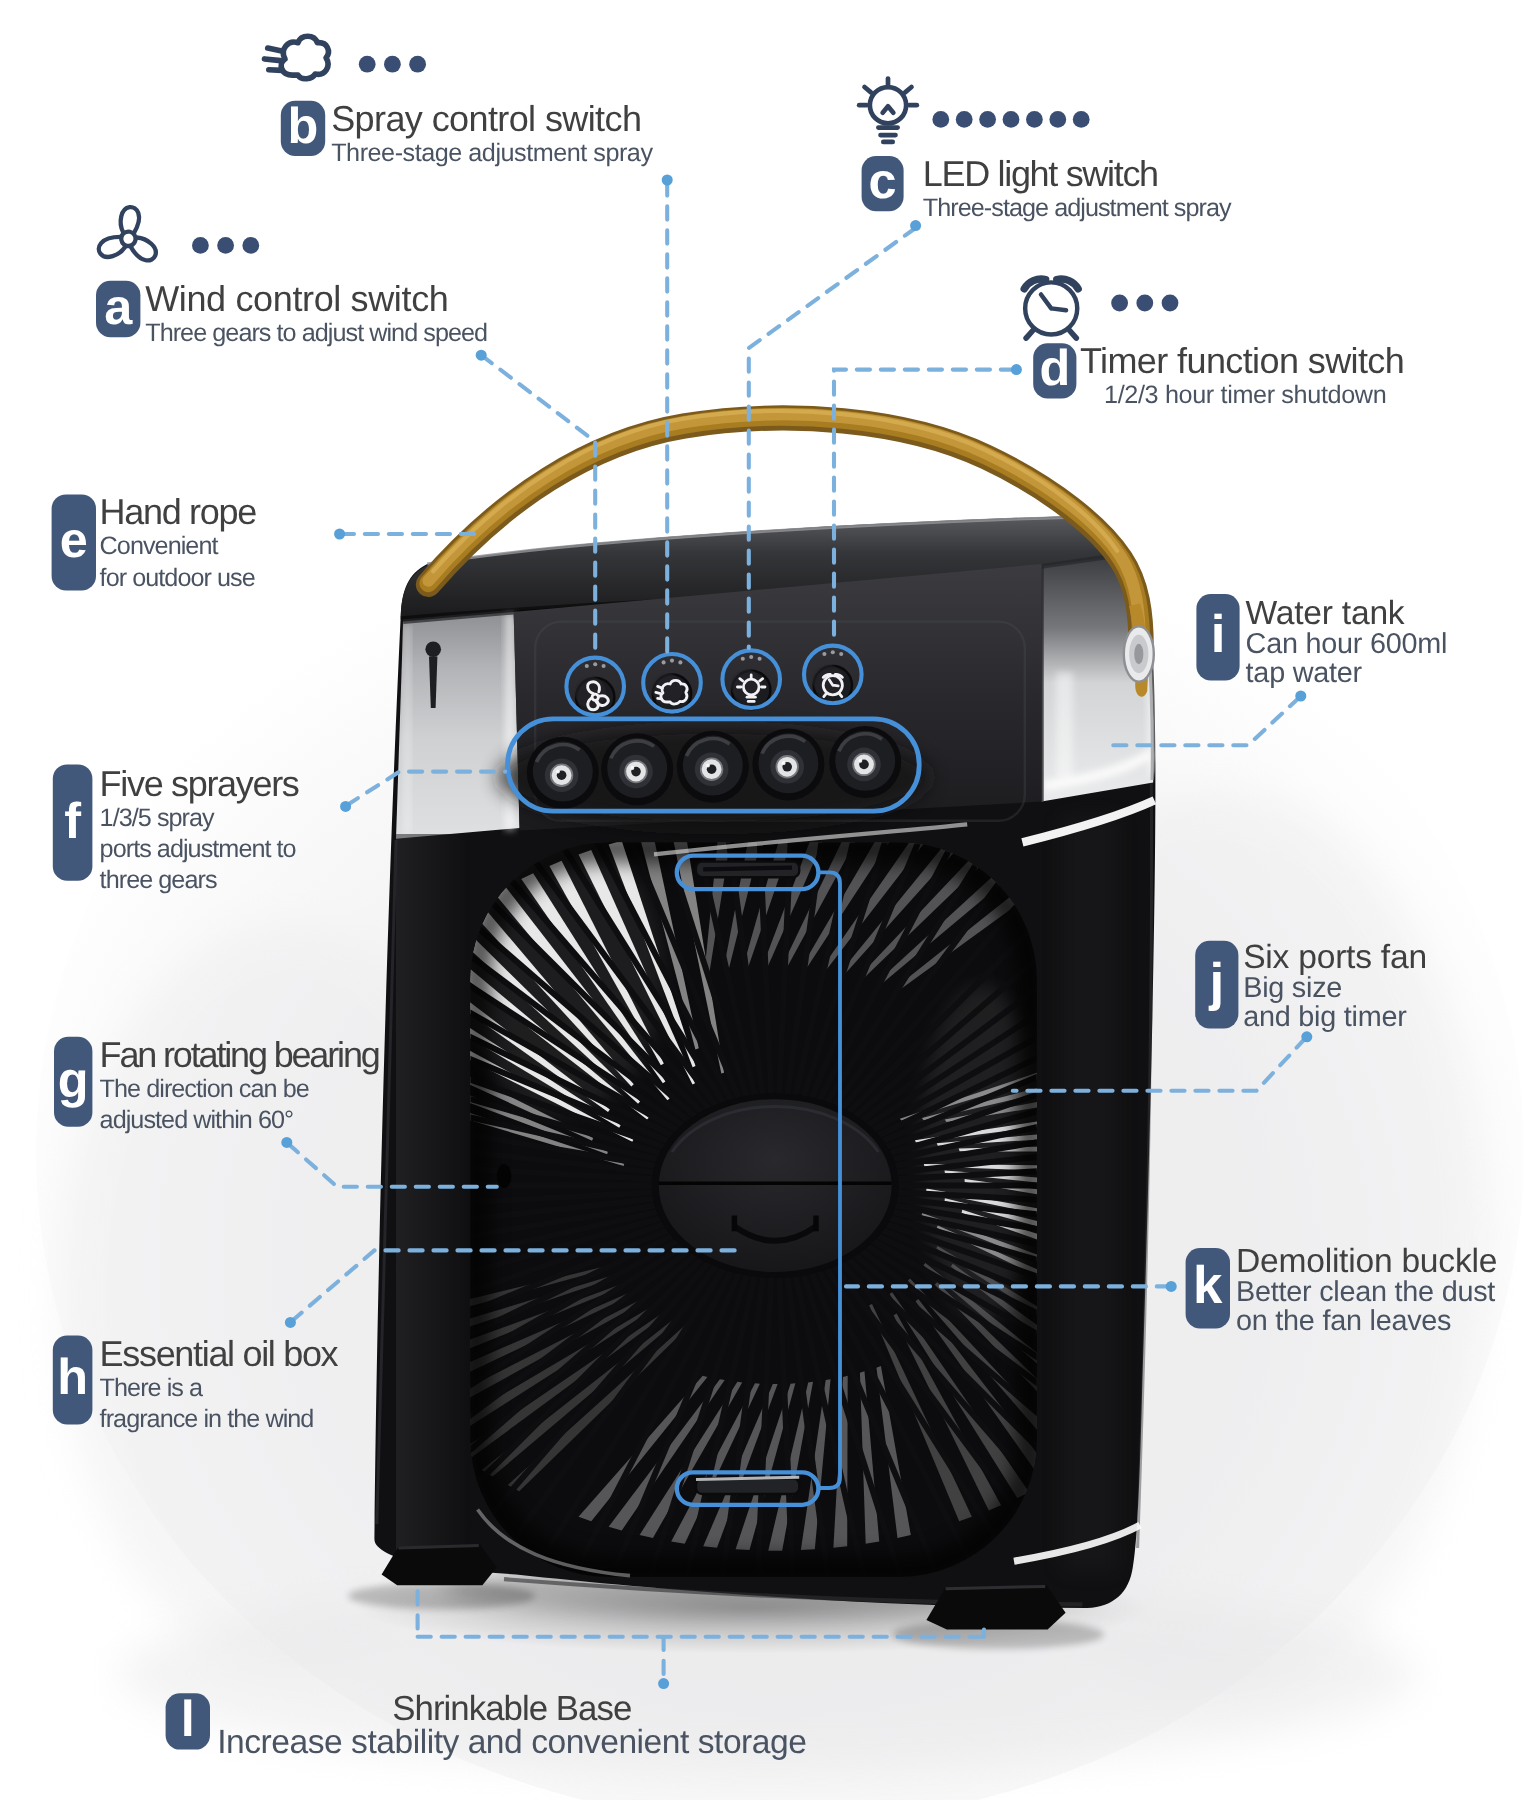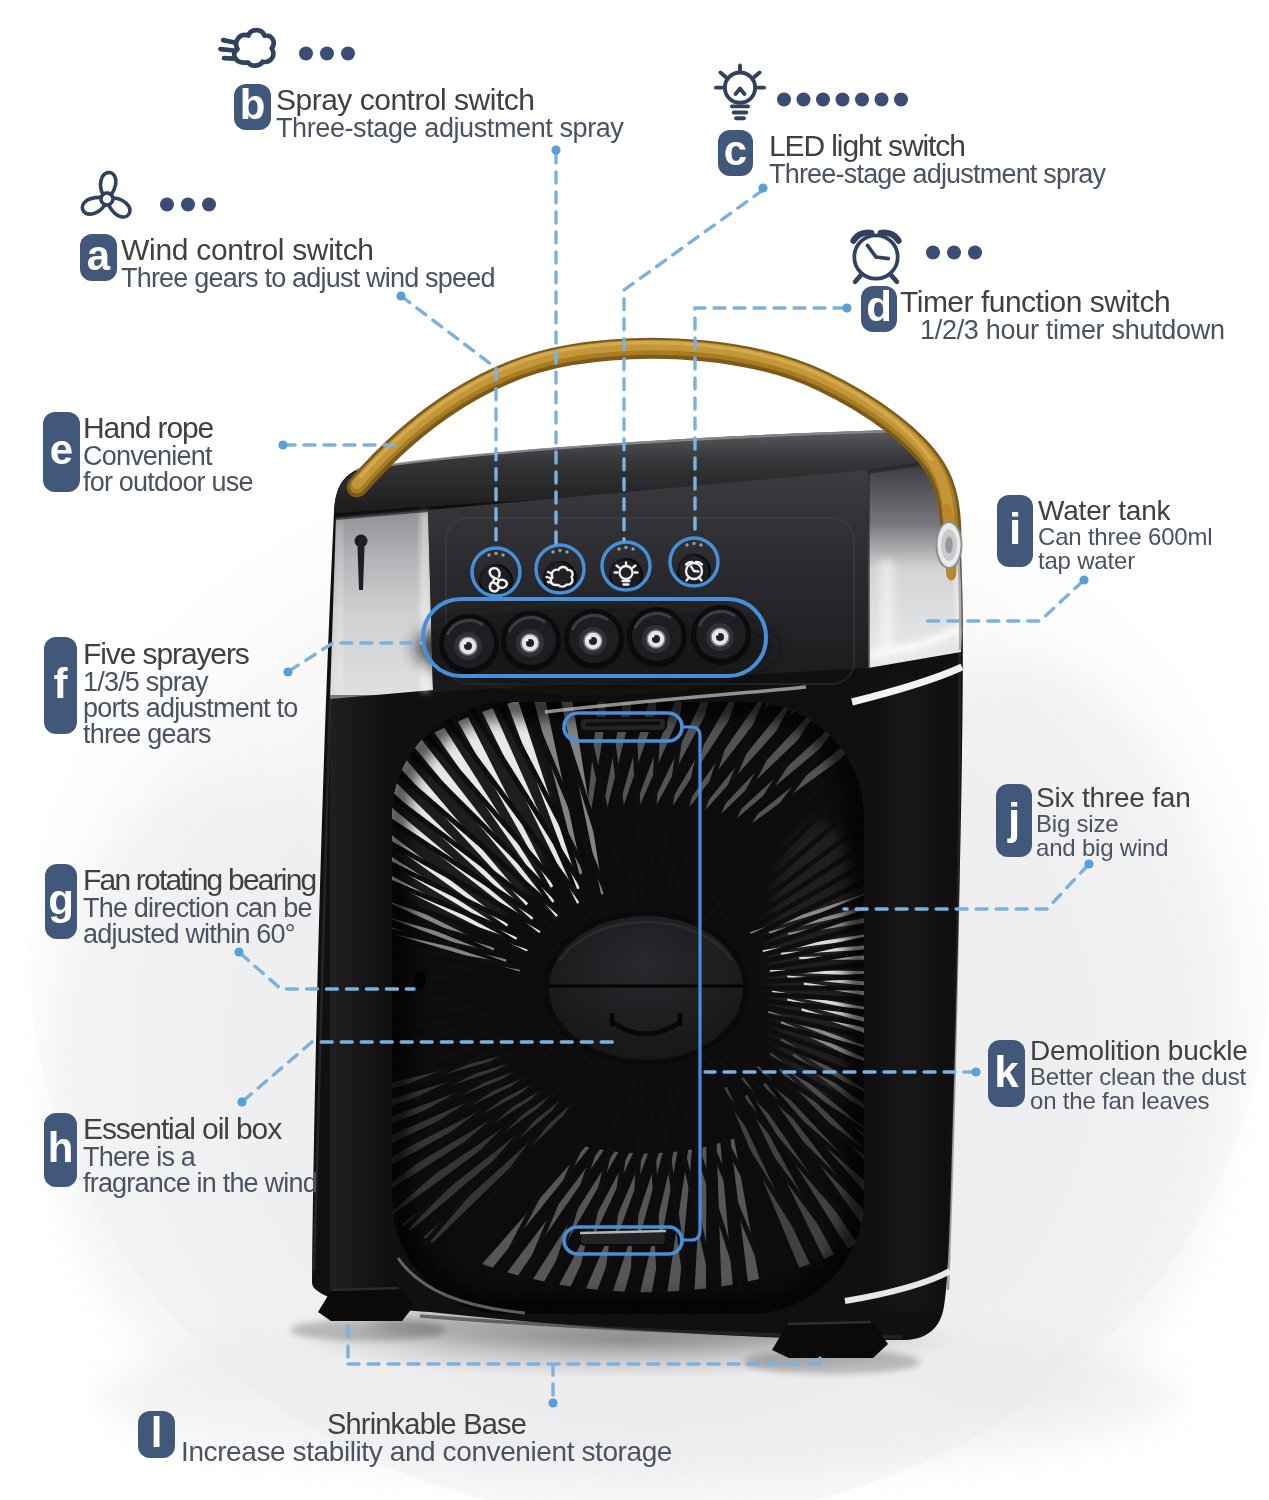--- a/index.html
+++ b/index.html
@@ -14,21 +14,21 @@
     position:absolute; display:flex; align-items:center; justify-content:center;
     background:#41587b; border-radius:12px; color:#ffffff;
     font-weight:bold;
   }
   .lg .lbox span, .md .lbox span { font-size:42px; line-height:1; transform:translateY(-2px); }
   .sm .lbox span { font-size:44px; line-height:1; transform:translateY(-2px); }
   .ltext { position:absolute; white-space:nowrap; }
   .title { color:#404040; }
   .sub   { color:#4a5362; }
   .lg .title { font-size:30px; line-height:31px; letter-spacing:-1.1px; }
-  .lg .sub   { font-size:27px; line-height:26px; letter-spacing:-0.8px; }
+  .lg .sub   { font-size:21px; line-height:26px; letter-spacing:-0.8px; }
   .md .title { font-size:29px; line-height:30px; letter-spacing:-0.8px;text-align:center; }
   .md .sub   { font-size:28px; line-height:25px; letter-spacing:-0.4px; }
   .sm .title { font-size:28px; line-height:28px; letter-spacing:-0.2px; }
   .sm .sub   { font-size:24px; line-height:24px; letter-spacing:-0.2px; }
   [data-name="callout-g"] .title { letter-spacing:-1.8px; }
   [data-name="callout-a"] .title { letter-spacing:-0.3px; }
   [data-name="callout-b"] .title { letter-spacing:-0.5px; }
   [data-name="callout-d"] .title { letter-spacing:-0.5px; }
   [data-name="callout-b"] .sub { letter-spacing:-0.4px; }
   [data-name="callout-d"] .sub { letter-spacing:-0.3px;margin-left:20px; }
@@ -678,32 +678,32 @@
       <div class="sub" data-name="callout-line">There is a</div>
       <div class="sub" data-name="callout-line">fragrance in the wind</div>
     </div>
   </div>
   <div class="label sm" data-name="callout-i">
     <span class="lbox" style="left:997px;top:495px;width:36px;height:72px" data-name="callout-letter-badge-i">
         <span>i</span>
       </span>
     <div class="ltext" data-name="callout-text" style="left:1038px;top:497px">
       <div class="title" data-name="callout-title">Water tank</div>
-      <div class="sub" data-name="callout-line">Can three 600ml</div>
+      <div class="sub" data-name="callout-line">Can hour 600ml</div>
       <div class="sub" data-name="callout-line">tap water</div>
     </div>
   </div>
   <div class="label sm" data-name="callout-j">
     <span class="lbox" style="left:996px;top:784px;width:36px;height:73px" data-name="callout-letter-badge-j">
         <span>j</span>
       </span>
     <div class="ltext" data-name="callout-text" style="left:1036px;top:784px">
-      <div class="title" data-name="callout-title">Six three fan</div>
+      <div class="title" data-name="callout-title">Six ports fan</div>
       <div class="sub" data-name="callout-line">Big size</div>
-      <div class="sub" data-name="callout-line">and big wind</div>
+      <div class="sub" data-name="callout-line">and big timer</div>
     </div>
   </div>
   <div class="label sm" data-name="callout-k">
     <span class="lbox" style="left:988px;top:1040px;width:37px;height:67px" data-name="callout-letter-badge-k">
         <span>k</span>
       </span>
     <div class="ltext" data-name="callout-text" style="left:1030px;top:1037px">
       <div class="title" data-name="callout-title">Demolition buckle</div>
       <div class="sub" data-name="callout-line">Better clean the dust</div>
       <div class="sub" data-name="callout-line">on the fan leaves</div>

